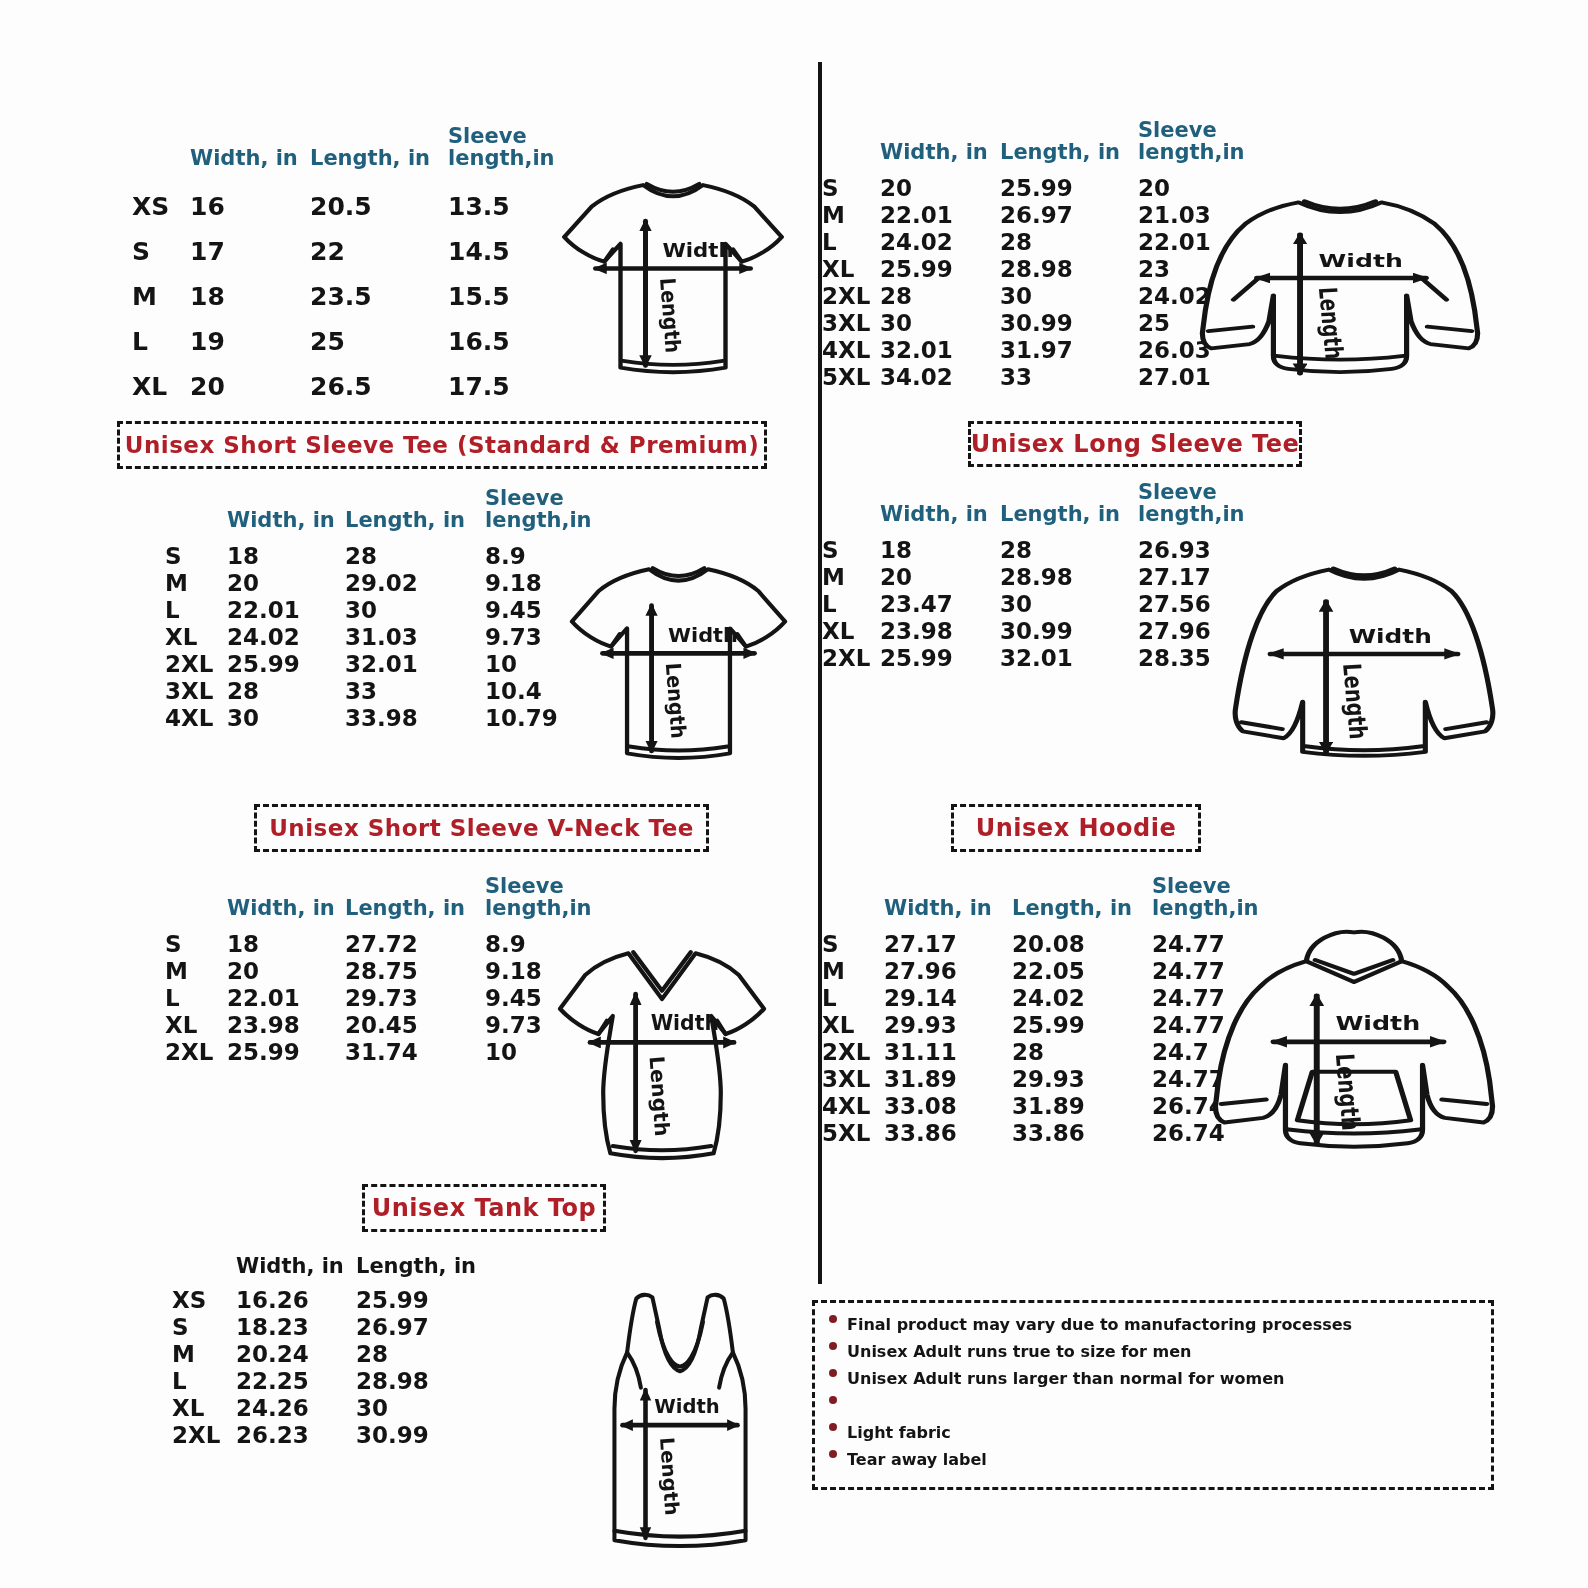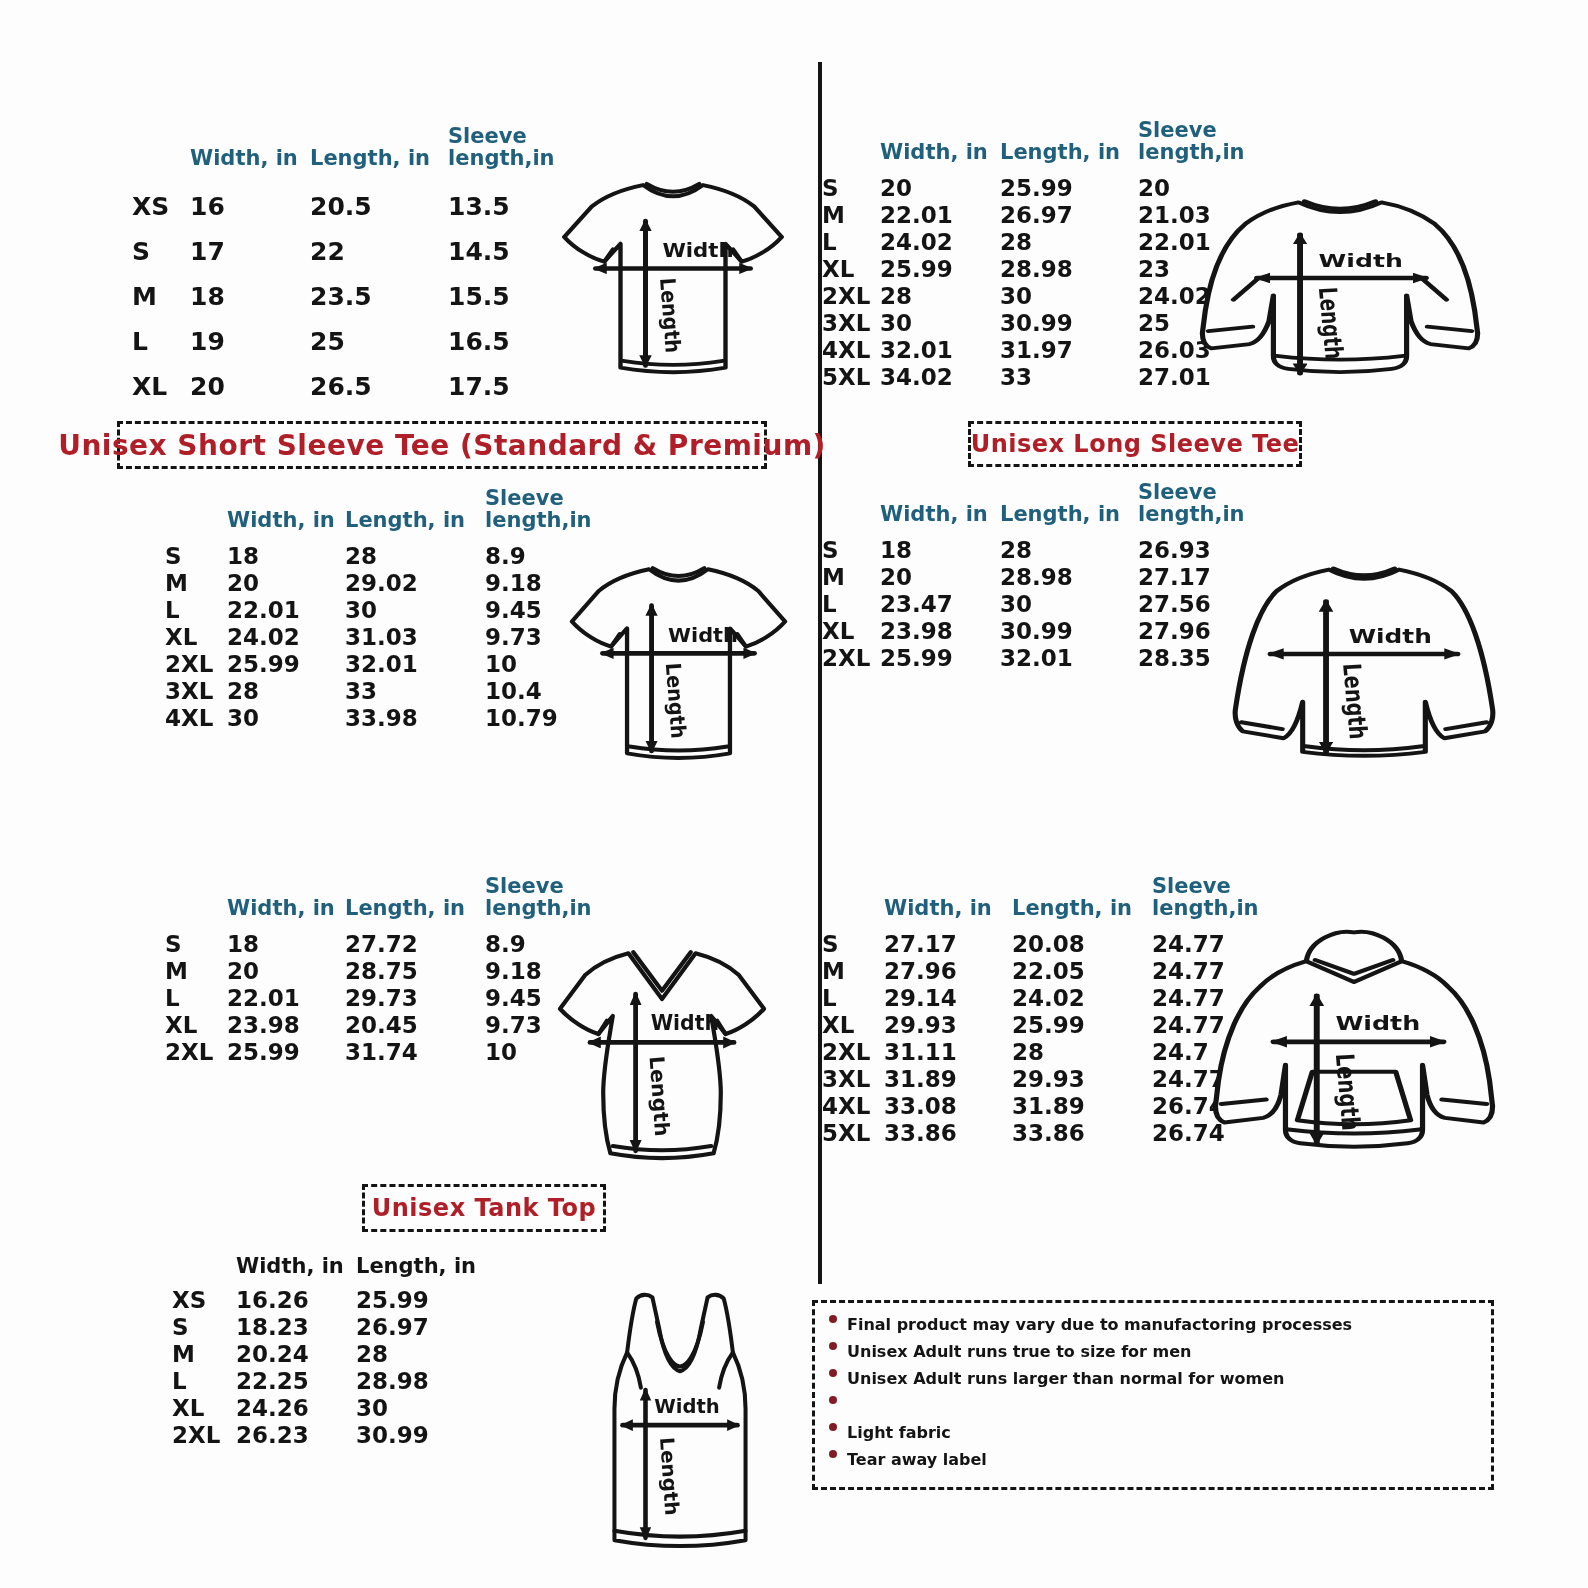--- a/index.html
+++ b/index.html
@@ -13,21 +13,21 @@
   .canvas{
     position:relative;width:1588px;height:1588px;background:var(--bg);
     font-family:"DejaVu Sans",sans-serif;color:var(--ink);overflow:hidden;
   }
   
   .title-box{
     position:absolute;border:3px dashed var(--ink);background:var(--bg);
     display:flex;align-items:center;justify-content:center;box-sizing:border-box;
   }
   .title-box .t{font-weight:bold;color:var(--red);white-space:nowrap;font-size:24px;letter-spacing:.5px;}
-  .title-box.f23 .t{font-size:28px;}
+  .title-box.f23 .t{font-size:23px;}
   
   .tbl{position:absolute;}
   .thead{display:flex;align-items:flex-end;height:58px;color:var(--blue);font-weight:bold;font-size:21px;}
   .thead.single{height:34px;}
   .thead.black{color:var(--ink);}
   .thead .cell{line-height:1.08;}
   .tbody{margin-top:10px;}
   .tbl-kids .tbody{margin-top:14px;}
   .trow{display:flex;align-items:center;height:27px;font-weight:bold;font-size:23px;}
   .tbl-kids .trow{height:45px;font-size:25px;}
@@ -345,20 +345,23 @@
       </div>
   </div>
   <svg class="garment" viewBox="0 0 200 230" preserveAspectRatio="none" style="left:1218px;top:540px;width:292px;height:262px">
     <use href="#g-lsl"></use>
     <line class="arrow" x1="74" y1="54" x2="74" y2="186" marker-start="url(#ah)" marker-end="url(#ah)"></line>
     <line class="arrow" x1="36" y1="100" x2="164" y2="100" marker-start="url(#ah)" marker-end="url(#ah)"></line>
     <text class="dlabel" x="118" y="90" text-anchor="middle">Width</text>
     <text class="dlabel" text-anchor="middle" transform="translate(88,142) rotate(86)">Length</text>
   </svg>
 
+  <div class="title-box f23" style="left:254px;top:804px;width:455px;height:48px">
+    <span class="t">Unisex Short Sleeve V-Neck Tee</span>
+  </div>
   <div class="tbl tbl-wide" style="left:165px;top:862px">
     <div class="thead">
       <span class="cell c-size"></span>
       <span class="cell c-width">Width, in</span>
       <span class="cell c-length">Length, in</span>
       <span class="cell c-sleeve"><span>Sleeve</span><br><span>length,in</span></span>
     </div>
     <div class="tbody">
         <div class="trow">
           <span class="cell c-size">S</span>
@@ -393,20 +396,23 @@
       </div>
   </div>
   <svg class="garment" viewBox="0 0 200 220" preserveAspectRatio="none" style="left:542px;top:922px;width:240px;height:265px">
     <use href="#g-vn"></use>
     <line class="arrow" x1="78" y1="60" x2="78" y2="190" marker-start="url(#ah)" marker-end="url(#ah)"></line>
     <line class="arrow" x1="40" y1="100" x2="160" y2="100" marker-start="url(#ah)" marker-end="url(#ah)"></line>
     <text class="dlabel" x="119" y="90" text-anchor="middle">Width</text>
     <text class="dlabel" text-anchor="middle" transform="translate(92,145) rotate(86)">Length</text>
   </svg>
 
+  <div class="title-box" style="left:951px;top:804px;width:250px;height:48px">
+    <span class="t">Unisex Hoodie</span>
+  </div>
   <div class="tbl tbl-hoodie" style="left:822px;top:862px">
     <div class="thead">
       <span class="cell c-size"></span>
       <span class="cell c-width">Width, in</span>
       <span class="cell c-length">Length, in</span>
       <span class="cell c-sleeve"><span>Sleeve</span><br><span>length,in</span></span>
     </div>
     <div class="tbody">
         <div class="trow">
           <span class="cell c-size">S</span>

